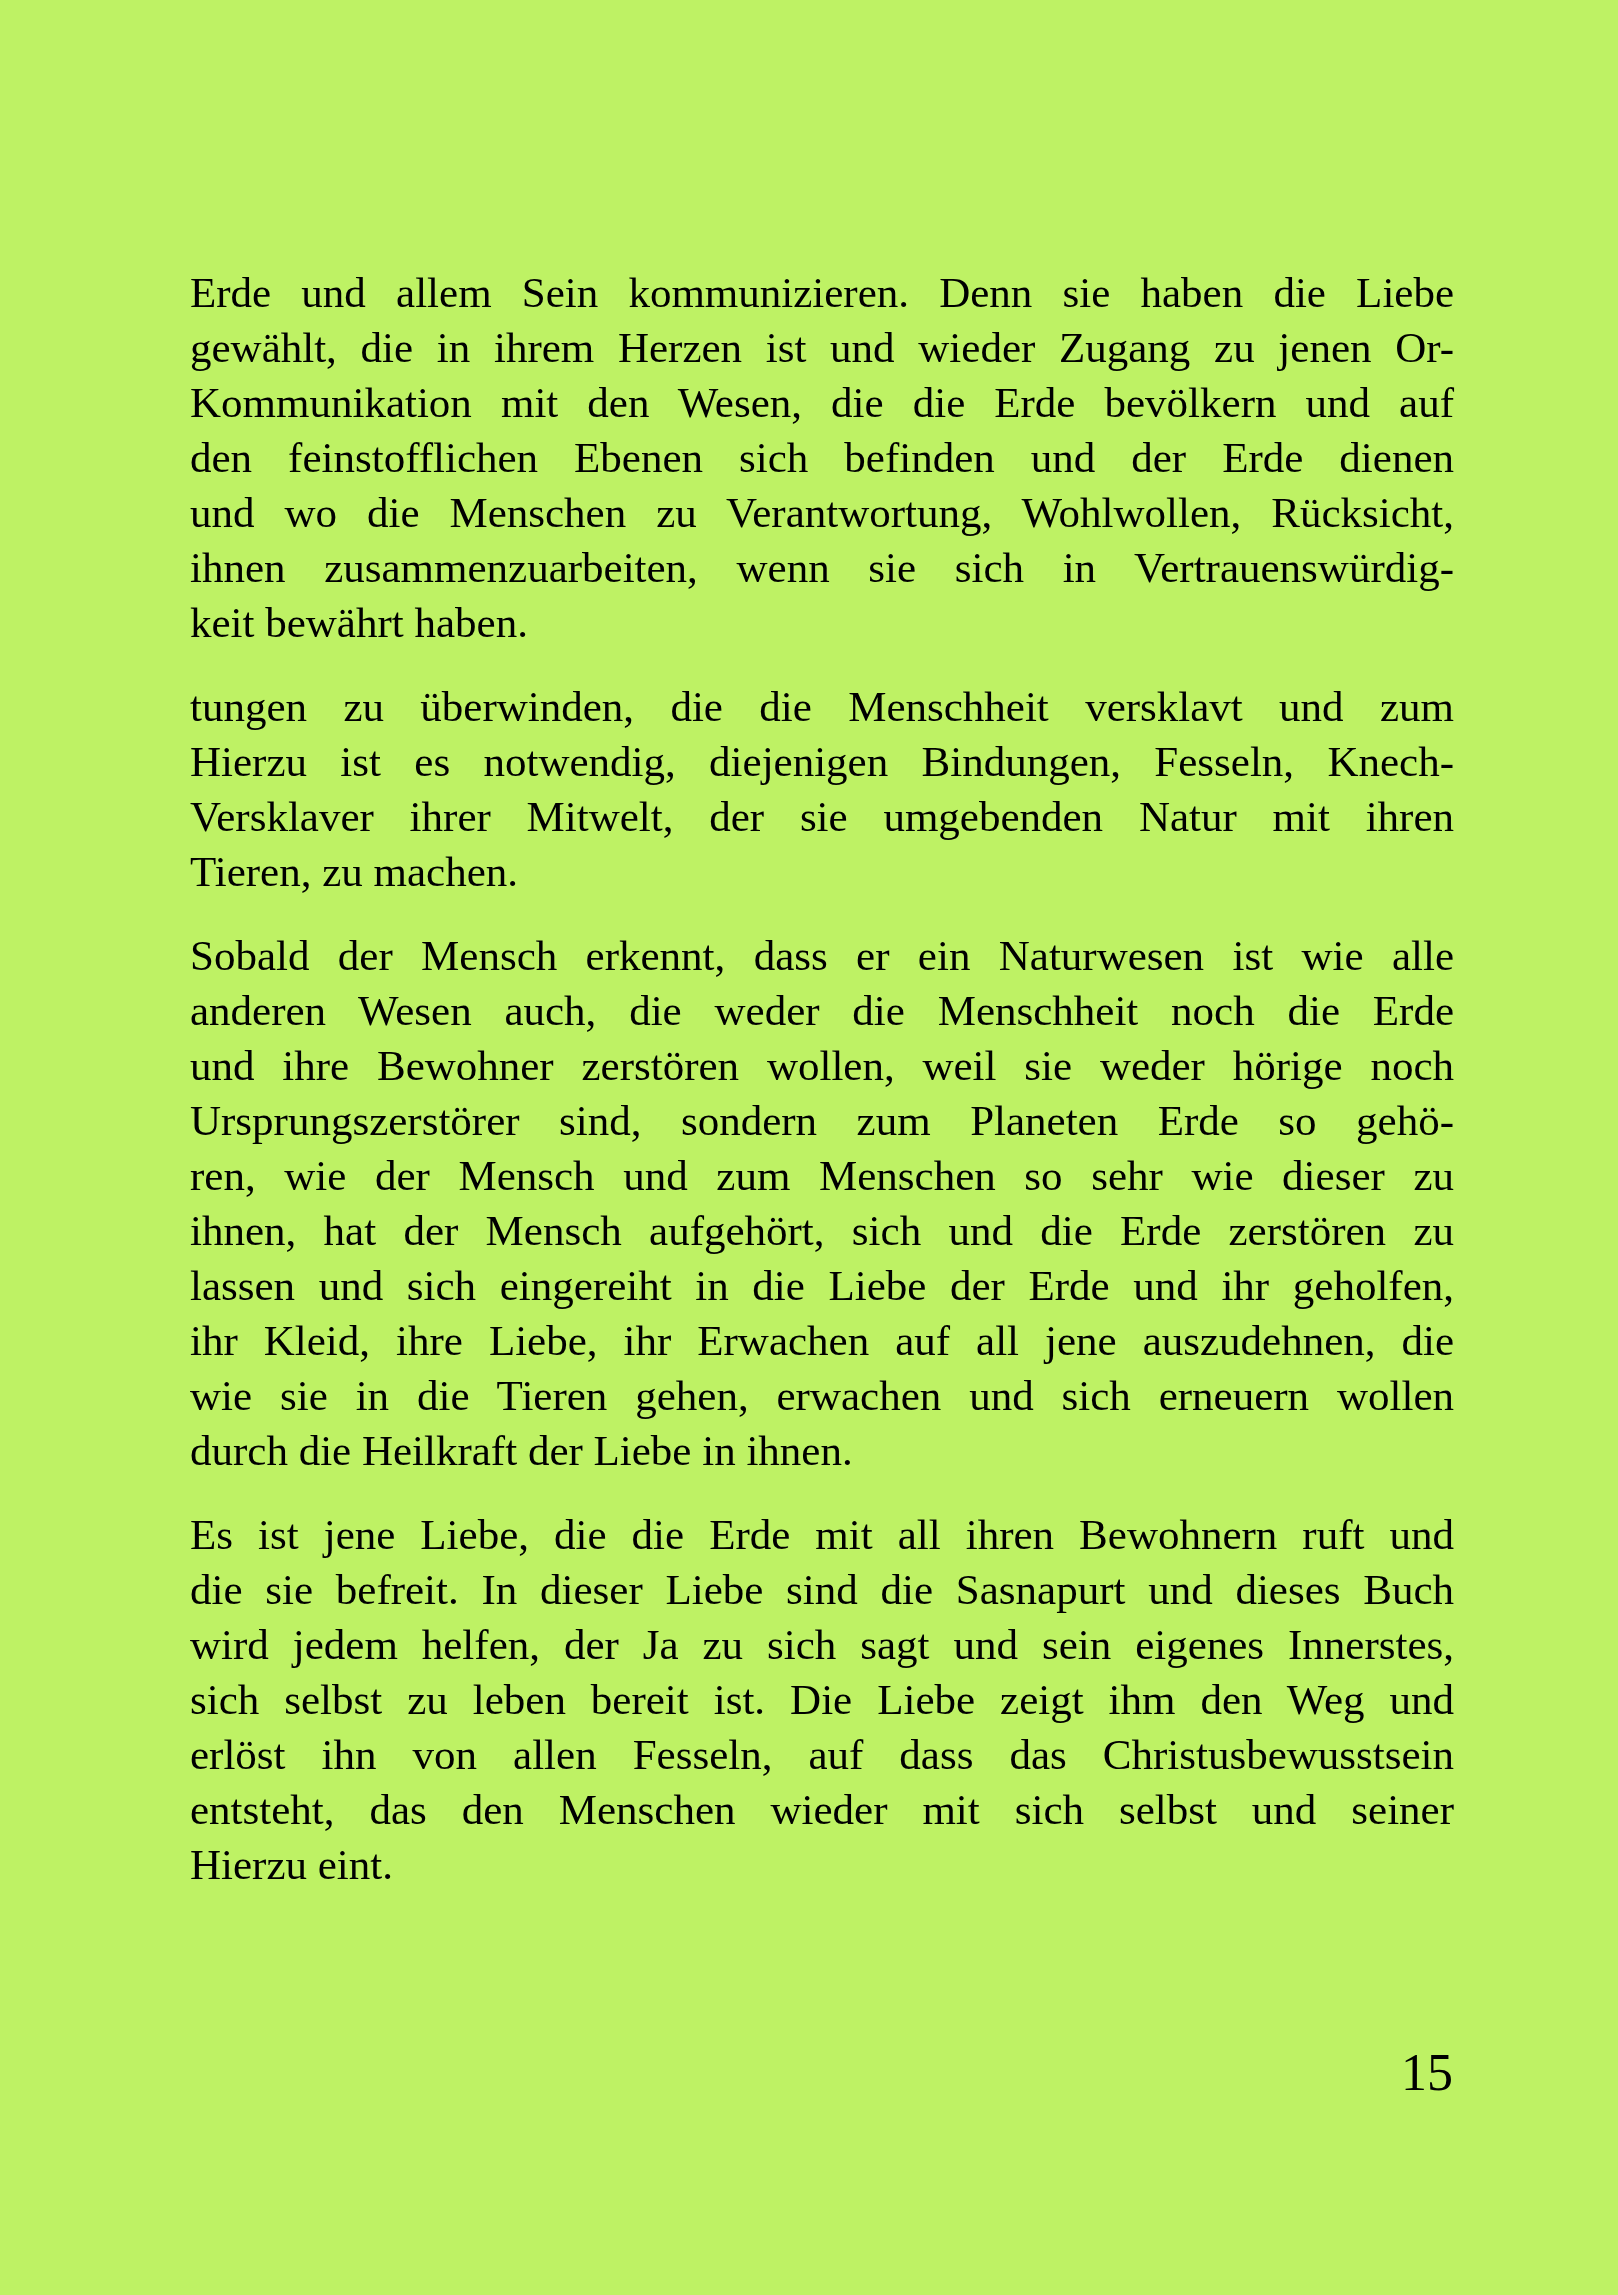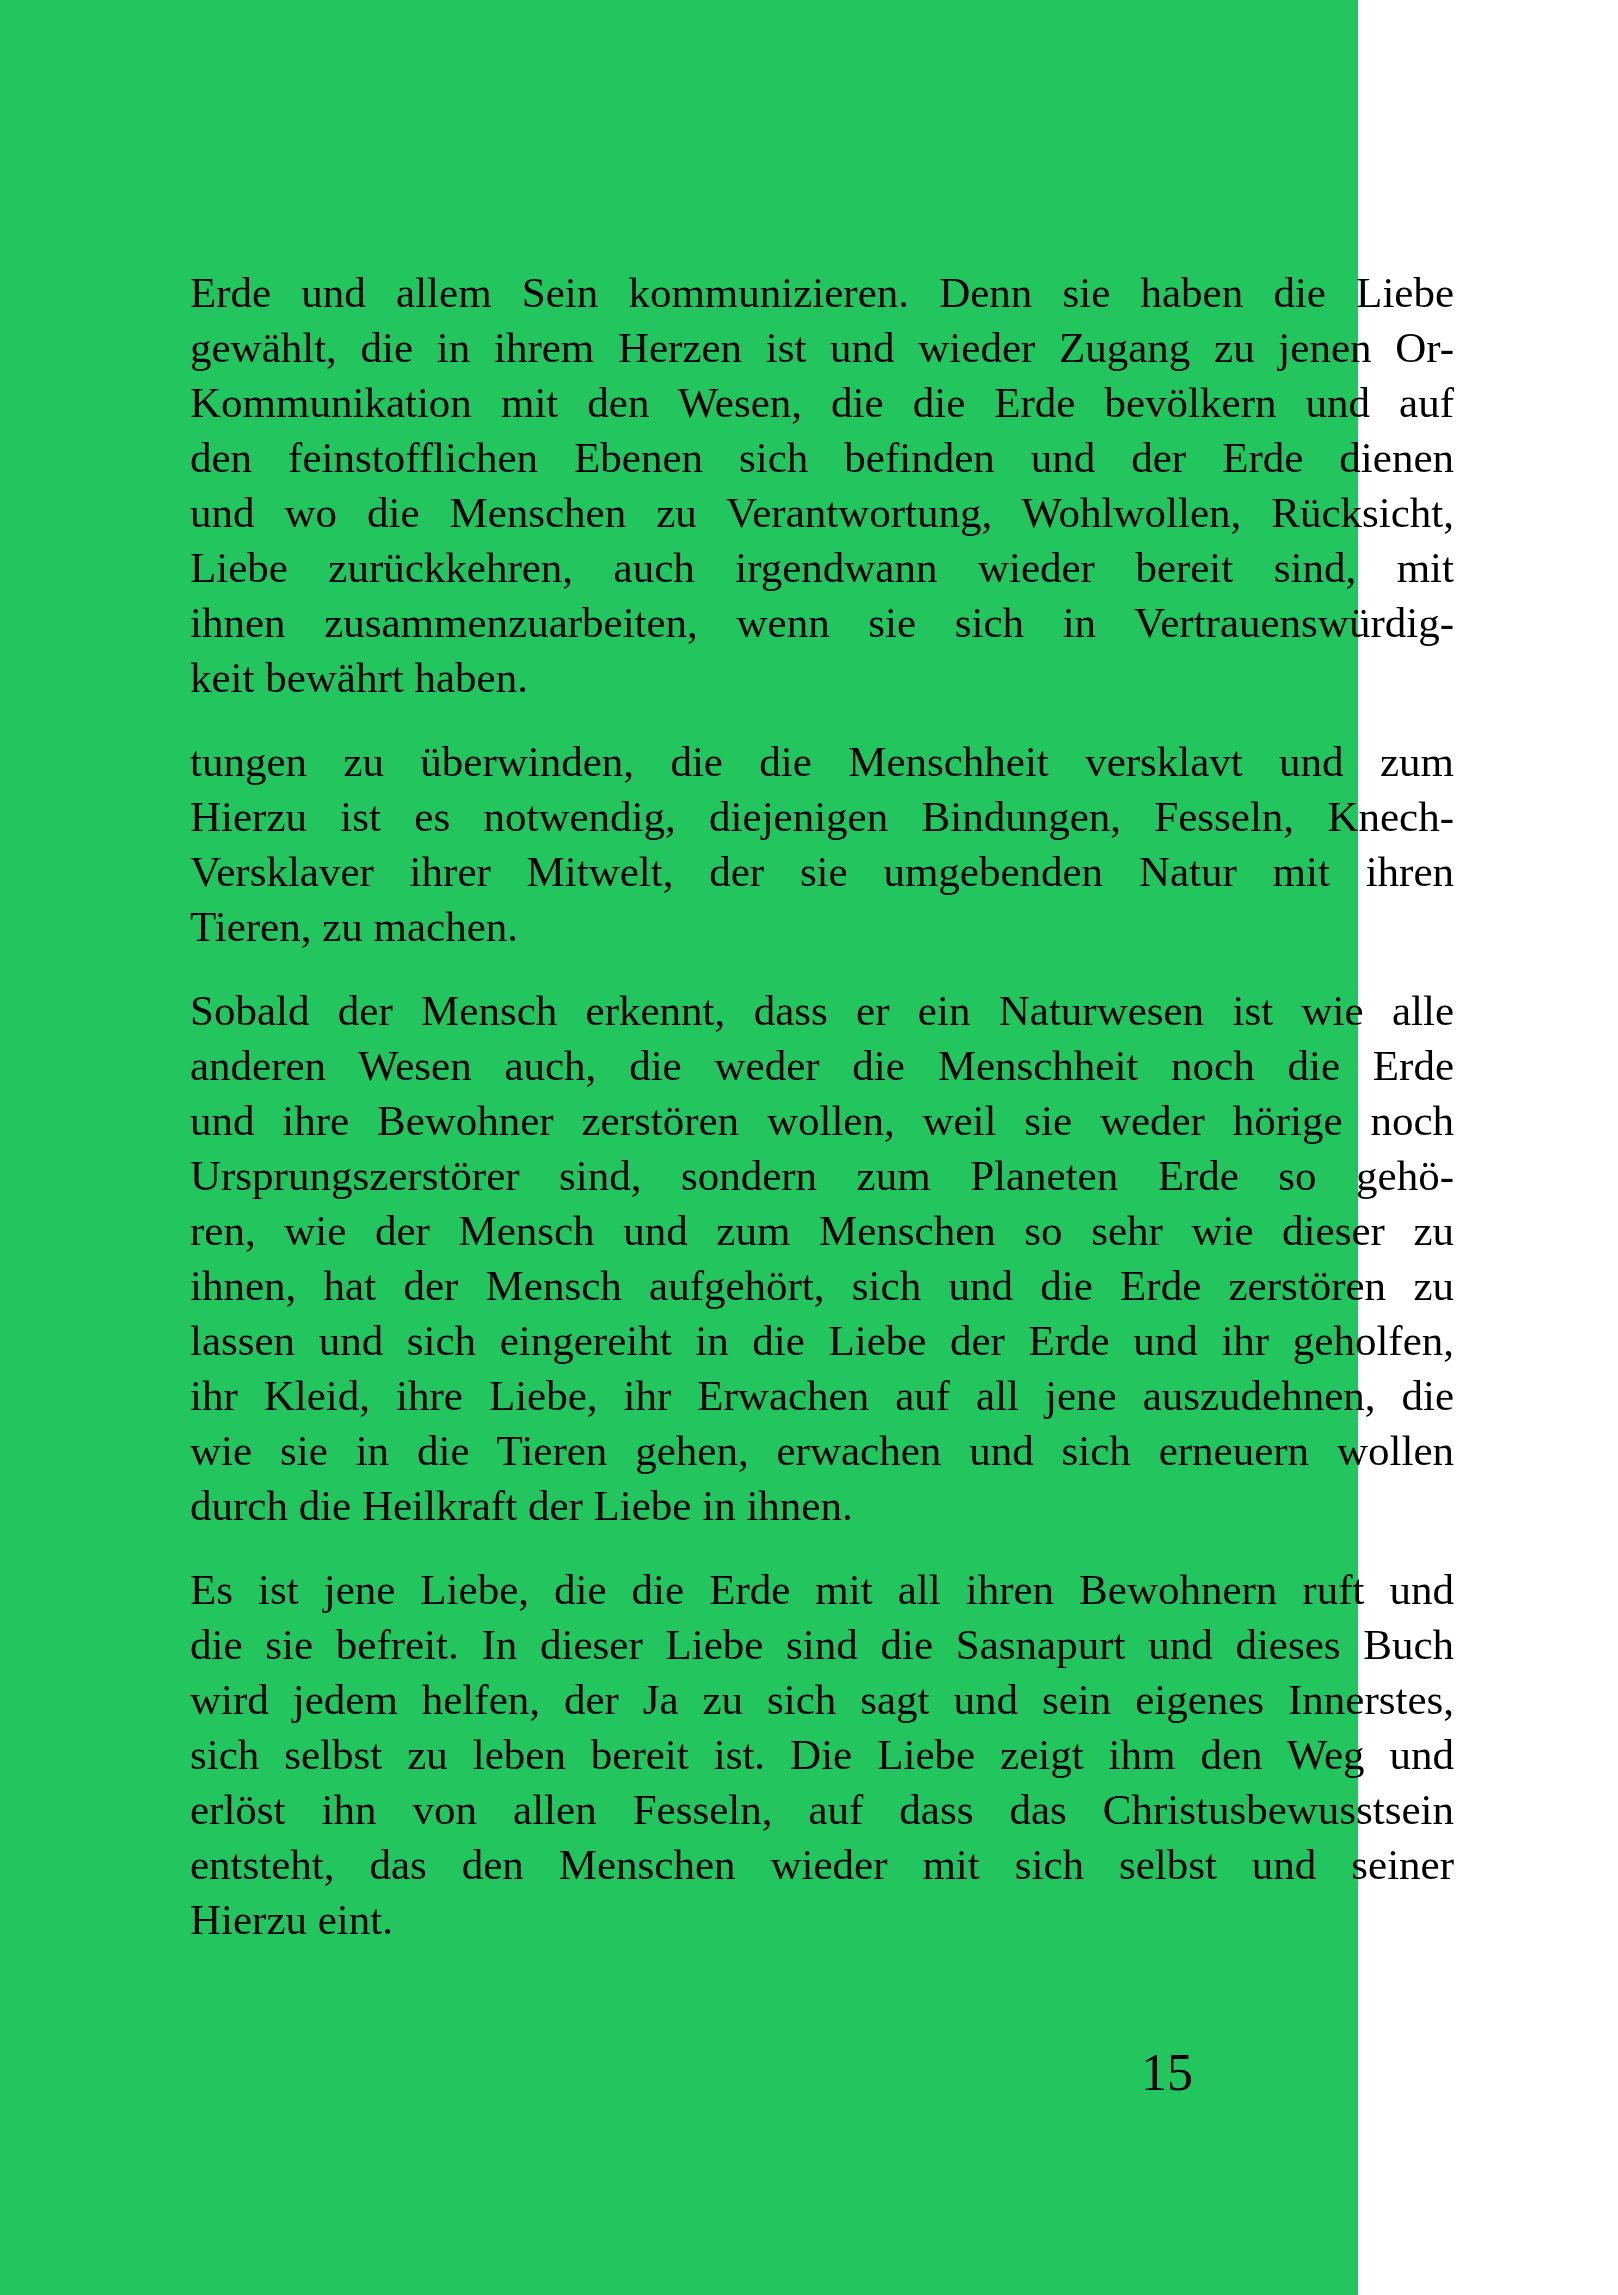--- a/index.html
+++ b/index.html
@@ -11,23 +11,23 @@
     width: 1618px;
     height: 2295px;
     position: relative;
     font-family: "Liberation Serif", "DejaVu Serif", serif;
     color: #000000;
     overflow: hidden;
   }
   .page {
     position: absolute;
     left: 0; top: 0;
-    width: 1358px;
+    width: 1618px;
     height: 2295px;
-    background: #22c55e;
+    background: #bef264;
   }
   .text-block {
     position: absolute;
     left: 190px;
     top: 265px;
     width: 1264px;
     font-size: 43px;
     line-height: 55px;
     color: #000000;
   }
@@ -61,21 +61,20 @@
 <body>
 
 <div class="page">
   <div class="text-block">
       <div class="para">
         <div class="line">Erde und allem Sein kommunizieren. Denn sie haben die Liebe</div>
         <div class="line">gewählt, die in ihrem Herzen ist und wieder Zugang zu jenen Or-</div>
         <div class="line">Kommunikation mit den Wesen, die die Erde bevölkern und auf</div>
         <div class="line">den feinstofflichen Ebenen sich befinden und der Erde dienen</div>
         <div class="line">und wo die Menschen zu Verantwortung, Wohlwollen, Rücksicht,</div>
-        <div class="line">Liebe zurückkehren, auch irgendwann wieder bereit sind, mit</div>
         <div class="line">ihnen zusammenzuarbeiten, wenn sie sich in Vertrauenswürdig-</div>
         <div class="line last">keit bewährt haben.</div>
       </div>
       <div class="para">
         <div class="line">tungen zu überwinden, die die Menschheit versklavt und zum</div>
         <div class="line">Hierzu ist es notwendig, diejenigen Bindungen, Fesseln, Knech-</div>
         <div class="line">Versklaver ihrer Mitwelt, der sie umgebenden Natur mit ihren</div>
         <div class="line last">Tieren, zu machen.</div>
       </div>
       <div class="para">

